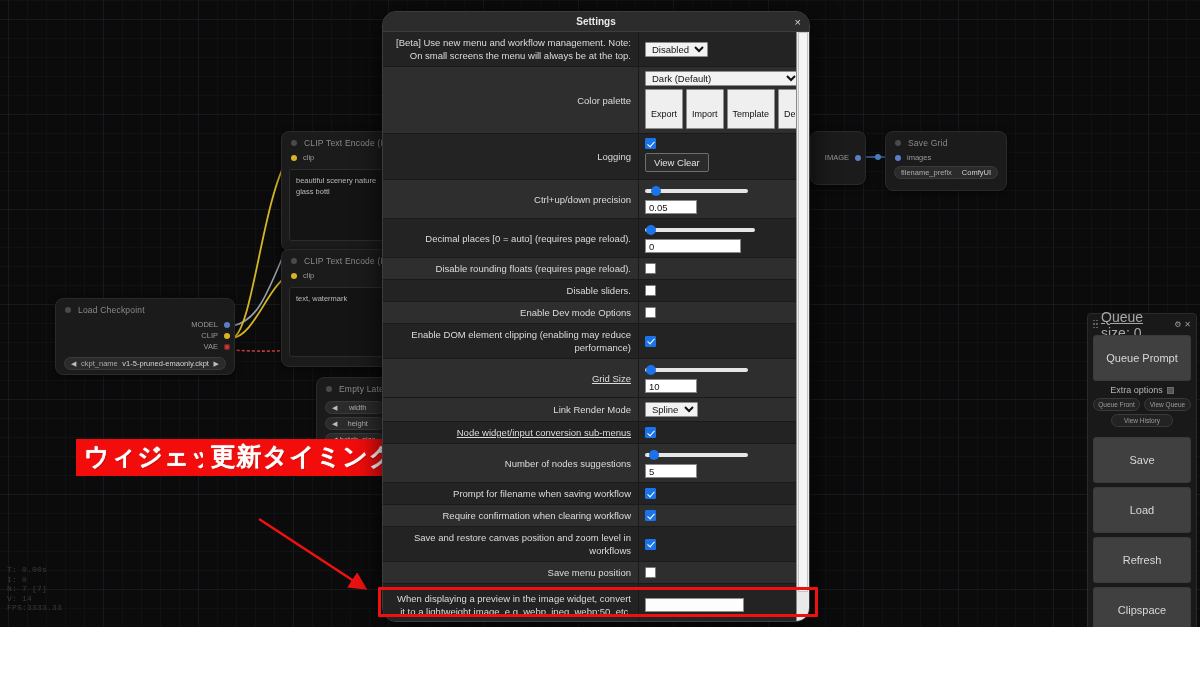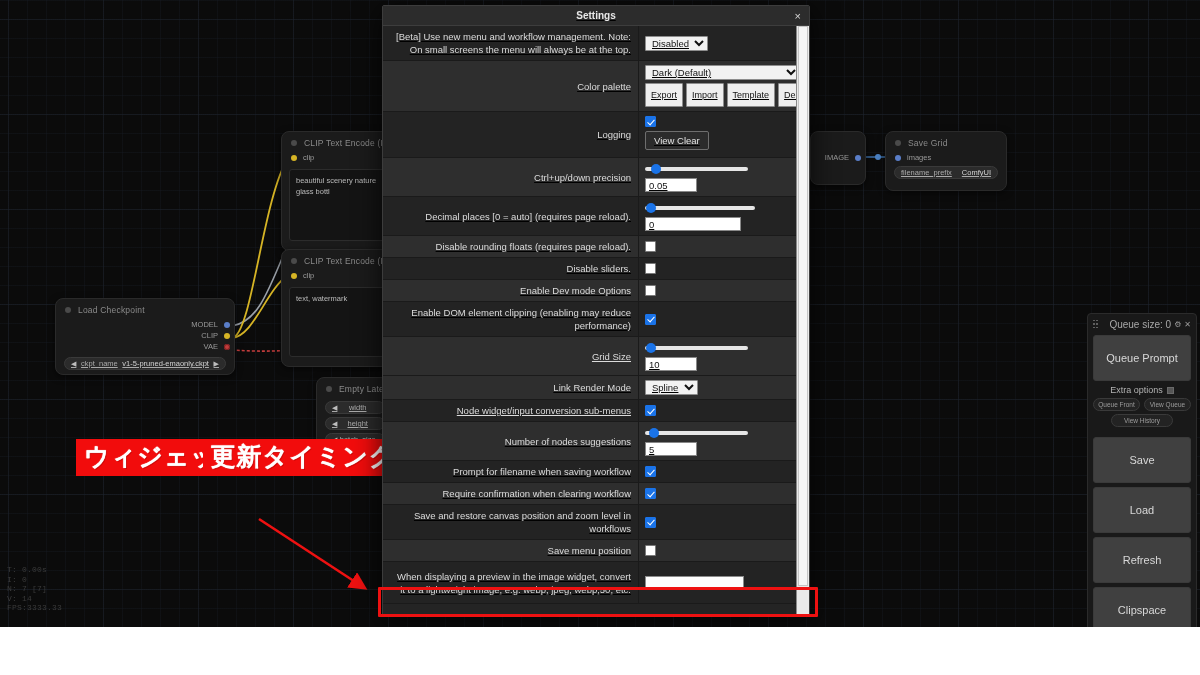--- a/index.html
+++ b/index.html
@@ -66,38 +66,37 @@
   .textarea-box {
     margin: 6px 7px 7px 7px;
     background: #141414; border: 1px solid #2c2c2c; border-radius: 3px;
     font-size: 7.5px; color: #b9b9b9; padding: 5px 6px; line-height: 11px;
     overflow: hidden;
   }
   .widget-pill {
     margin: 3px 8px; height: 13px; border-radius: 7px;
     background: #2b2b2b; border: 1px solid #3a3a3a;
     display: flex; align-items: center; justify-content: space-between;
-    padding: 0 6px; font-size: 7.5px; color: #aaaaaa; text-decoration: underline;
+    padding: 0 6px; font-size: 7.5px; color: #aaaaaa;
   }
   .widget-pill .arr { color: #bdbdbd; font-size: 7px; }
   .widget-pill .wval { color: #d3d3d3; }
 
   
   #links { position: absolute; inset: 0; pointer-events: none; }
 
   
   #settings {
-    position: absolute; left: 382px; top: 5px; width: 428px; height: 611px;
+    position: absolute; left: 382px; top: 11px; width: 428px; height: 611px;
     background: #202020;
     border: 1px solid #3c3c3c;
-    border-radius: 2px;
+    border-radius: 14px;
     box-shadow: 0 6px 28px rgba(0,0,0,.75);
     display: flex; flex-direction: column;
     overflow: hidden;
-    text-decoration: underline;
   }
   #settings-titlebar {
     position: relative; flex: none; height: 20px;
     background: #2c2c2c; border-bottom: 1px solid #3d3d3d;
     display: flex; align-items: center; justify-content: center;
   }
   #settings-title { font-size: 10px; font-weight: bold; color: #e8e8e8; }
   #settings-close {
     position: absolute; right: 8px; top: 50%; transform: translateY(-50%);
     font-size: 11px; color: #d8d8d8; line-height: 1; cursor: pointer;
@@ -129,21 +128,21 @@
   
   select.ui {
     font-family: "Liberation Sans", sans-serif; font-size: 9.5px;
     background: #f2f2f2; color: #111; border: 1px solid #8d8d8d;
     border-radius: 1px; padding: 0 2px; height: 15px;
   }
   select.wide { width: 155px; }
   .btn-lite {
     font-family: "Liberation Sans", sans-serif; font-size: 9px;
     background: #efefef; color: #111; border: 1px solid #8d8d8d;
-    border-radius: 1px; padding: 1px 5px; height: 24px; cursor: pointer;
+    border-radius: 1px; padding: 19px 5px; height: 15px; cursor: pointer;
   }
   .btn-dark {
     font-family: "Liberation Sans", sans-serif; font-size: 9.5px;
     background: #2b2b2b; color: #e2e2e2; border: 1px solid #6e6e6e;
     border-radius: 2px; padding: 3px 8px; cursor: pointer;
   }
   .cb {
     width: 11px; height: 11px; background: #ffffff; border: 1px solid #7a7a7a;
     border-radius: 1px; display: inline-block; position: relative; cursor: pointer;
   }
@@ -183,21 +182,21 @@
 
   
   #queue-panel {
     position: absolute; right: 3px; top: 313px; width: 110px;
     background: #191919; border: 1px solid #2b2b2b; border-radius: 4px;
     padding: 4px 5px 7px 5px;
   }
   #queue-head { display: flex; align-items: center; gap: 3px; height: 13px; }
   .drag-dots { width: 5px; height: 10px; display: grid; grid-template-columns: 1fr 1fr; gap: 1px; }
   .drag-dots i { width: 1.5px; height: 1.5px; background: #6c6c6c; border-radius: 50%; display: block; }
-  #queue-size { flex: 1; text-align: right; font-size: 10px; color: #a8a8a8; }
+  #queue-size { flex: 1; text-align: left; font-size: 14px; color: #a8a8a8; text-decoration: underline; }
   .hicon { font-size: 8px; color: #9a9a9a; cursor: pointer; }
   .q-btn {
     width: 100%; margin-top: 4px; background: #404040; border: 1px solid #3a3a3a;
     border-radius: 3px; color: #d8d8d8; font-size: 10.5px; text-align: center;
     padding: 16px 0; cursor: pointer; font-family: "Liberation Sans", sans-serif;
   }
   .q-btn.big { font-size: 11px; }
   #extra-opts {
     display: flex; align-items: center; justify-content: center; gap: 4px;
     font-size: 9px; color: #b3b3b3; margin-top: 4px;

